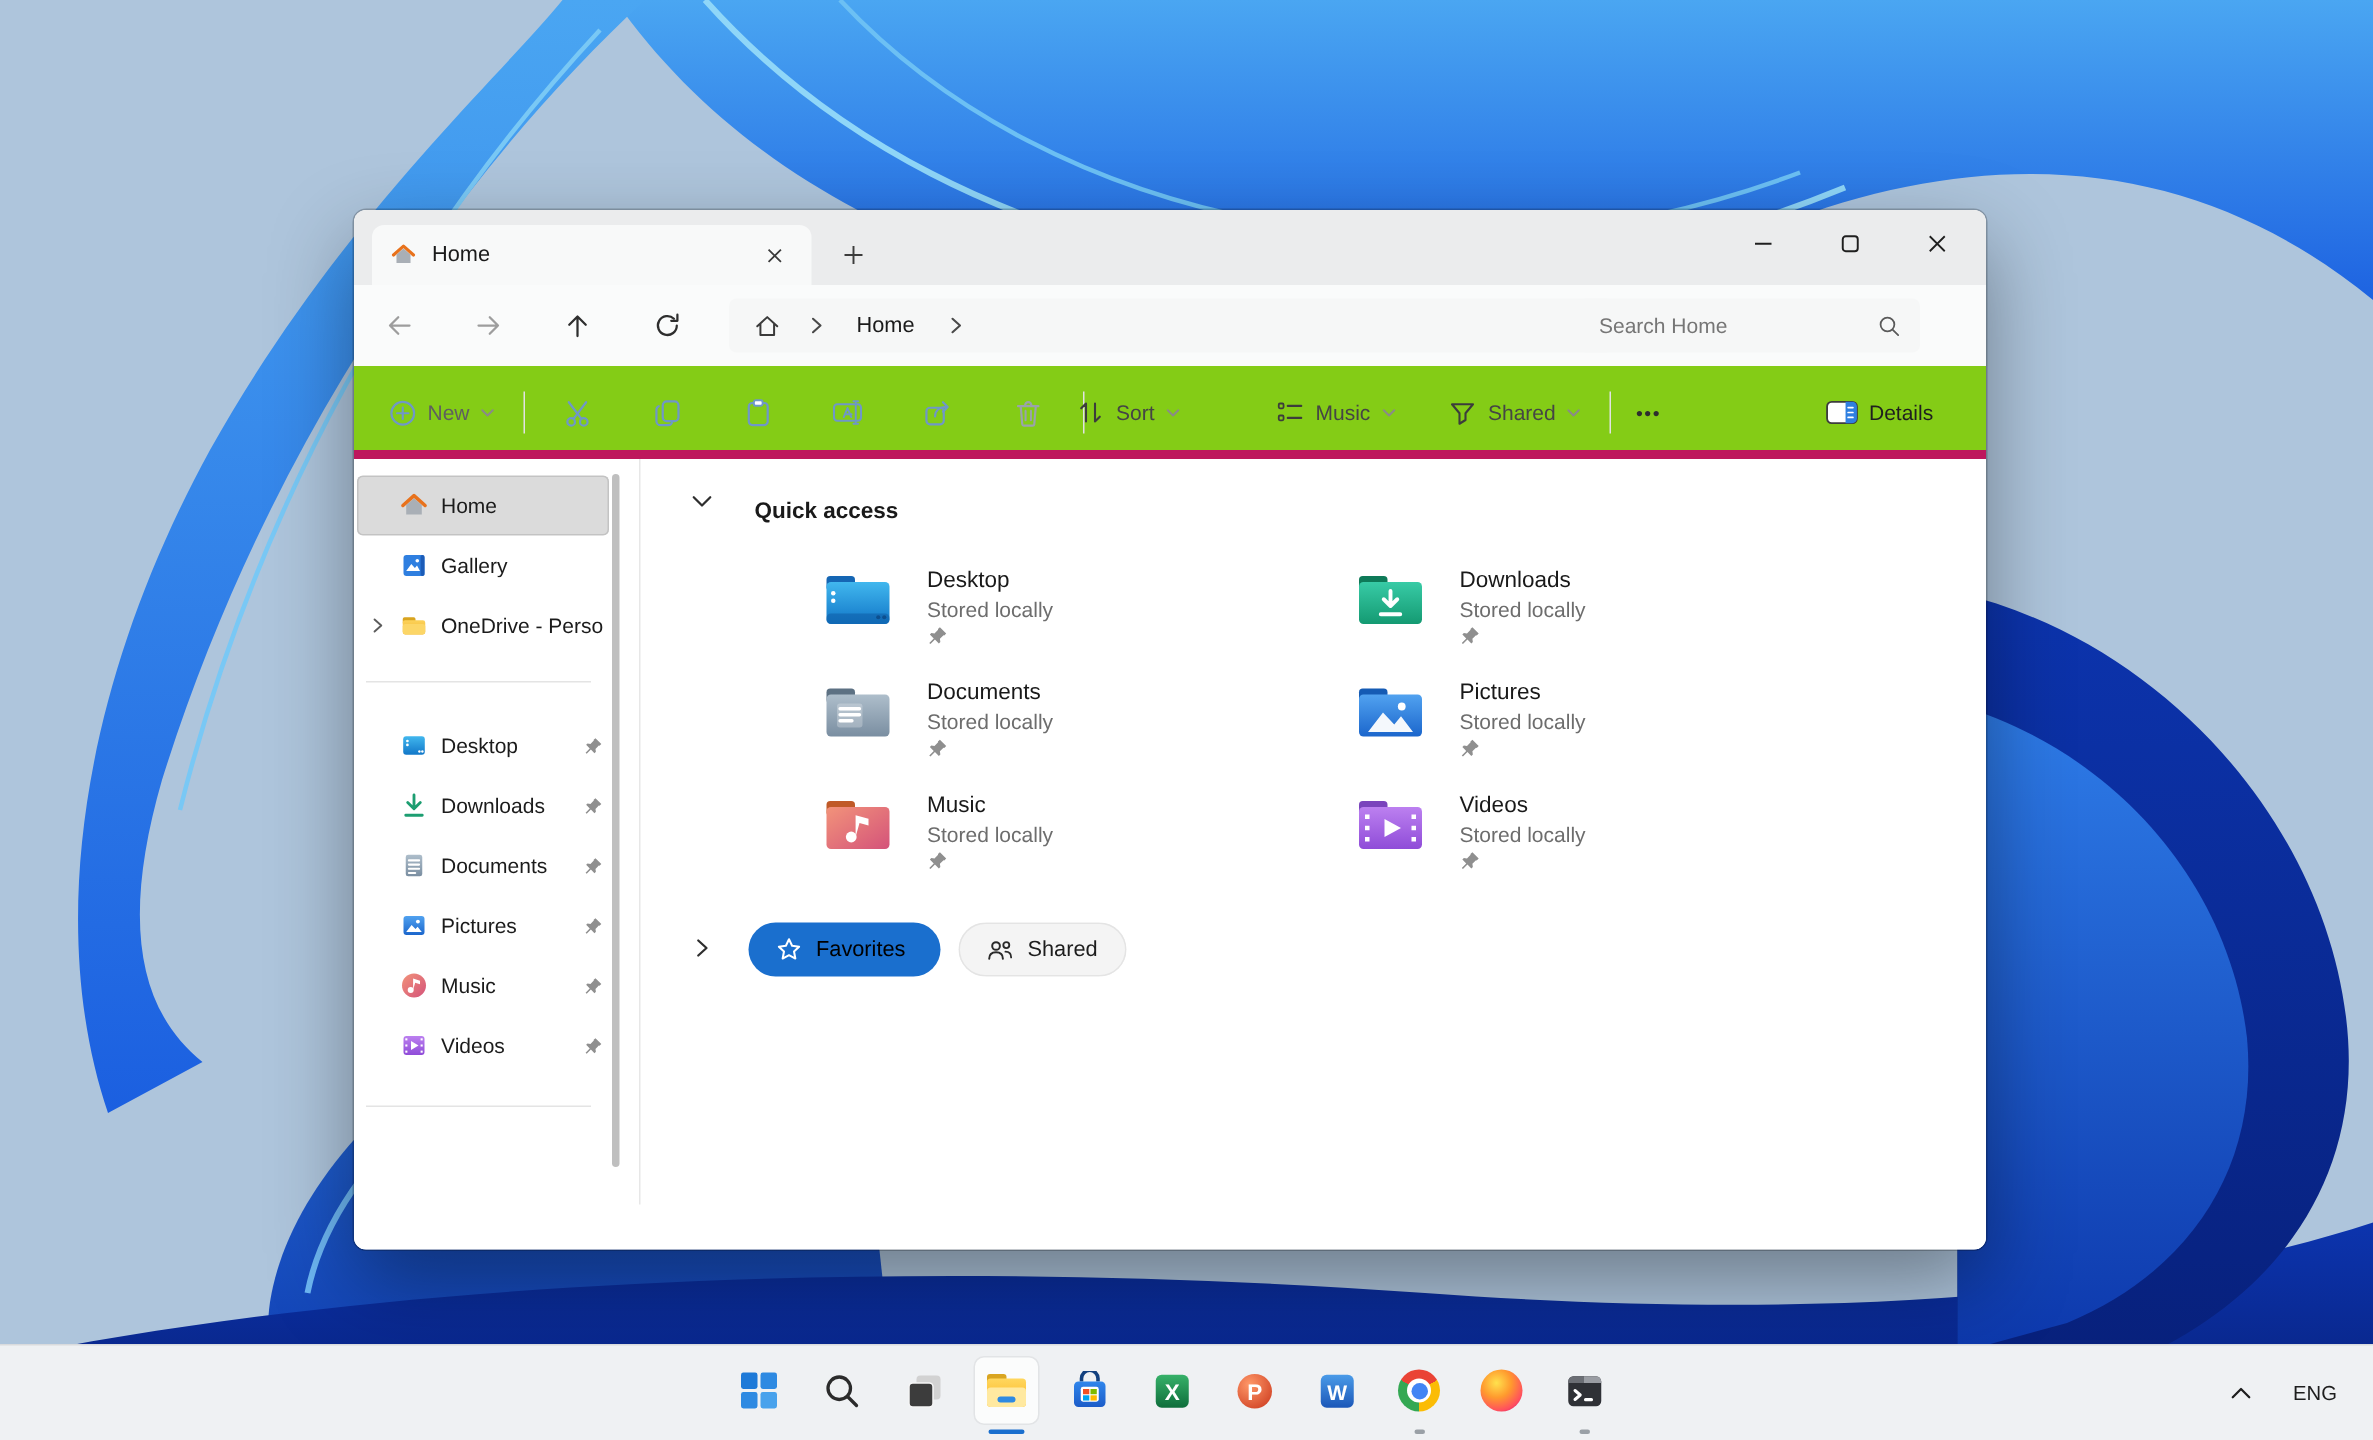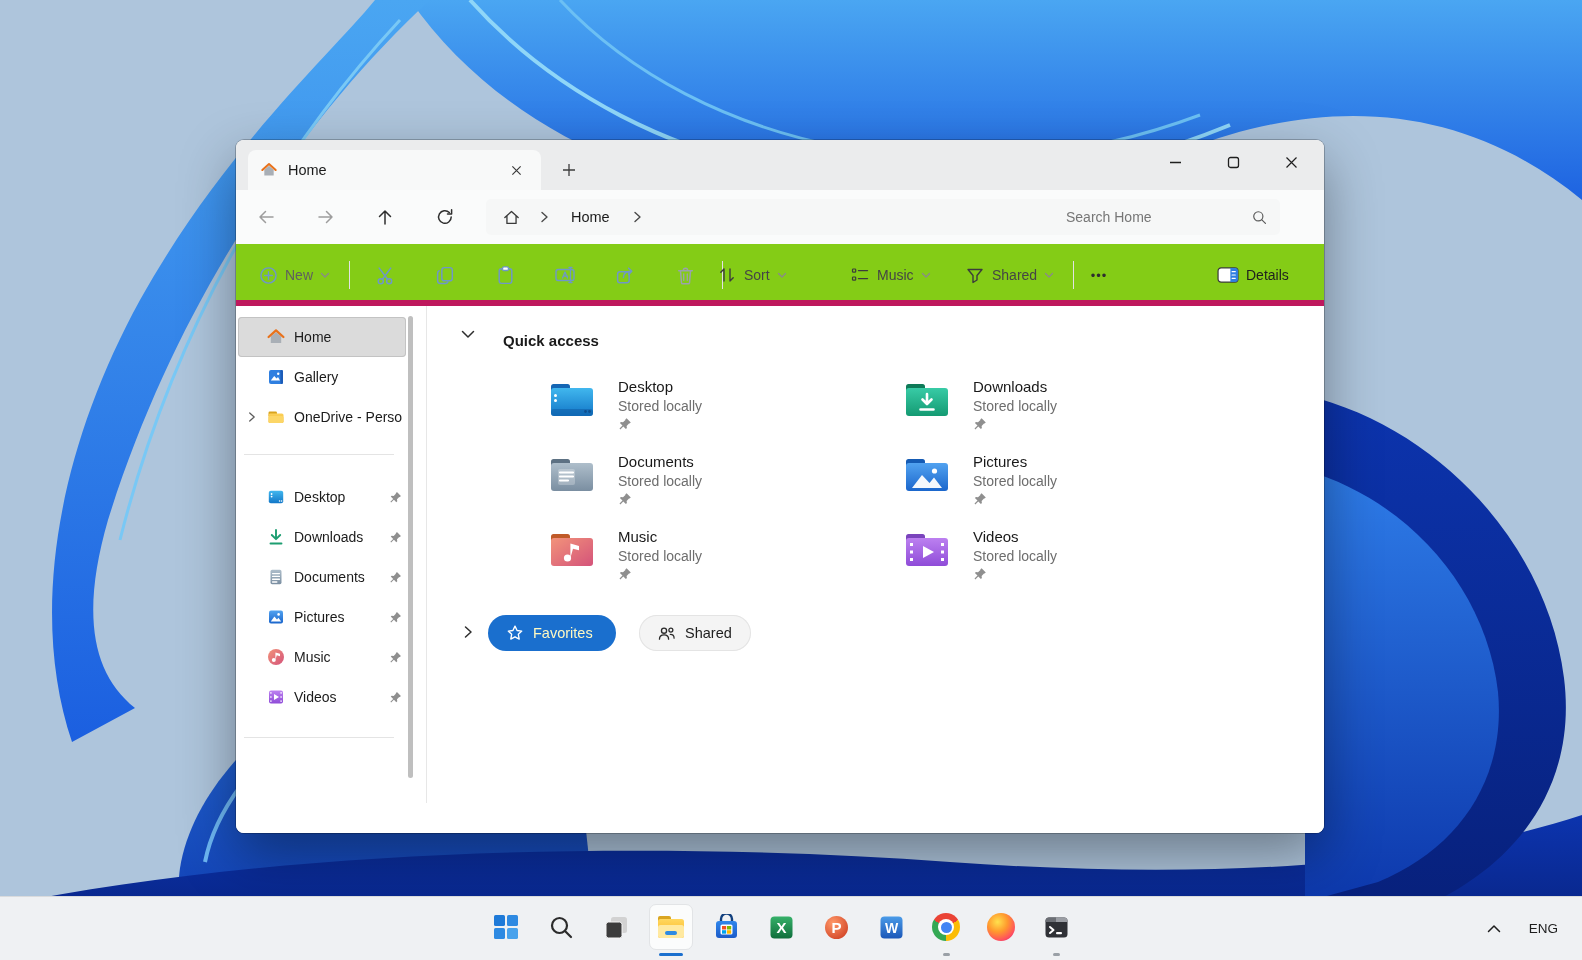--- a/index.html
+++ b/index.html
@@ -53,21 +53,21 @@
   #qa-head .chev{position:absolute;left:33px;top:4px;}
   #qa-head .title{position:absolute;left:75px;font-size:15px;font-weight:bold;color:#1a1a1a;white-space:nowrap;}
   .tile{position:absolute;width:330px;height:62px;display:flex;}
   .t-ico{width:48px;height:40px;margin-top:2px;flex:none;}
   .t-txt{margin-left:22px;}
   .t-name{font-size:15px;color:#191919;}
   .t-sub{font-size:14px;color:#6d6d6d;margin-top:3px;}
   .t-pin{display:block;margin-top:3px;}
   #fav-row{position:absolute;left:0;top:309px;height:36px;}
   .pill{position:absolute;top:0;height:36px;border-radius:18px;display:flex;align-items:center;gap:9px;padding:0 18px;box-sizing:border-box;}
-  #pill-fav{left:60px;width:128px;background:#1a6fce;color:#fef9c3;}
+  #pill-fav{left:71px;width:128px;background:#1a6fce;color:#000000;}
   #pill-shared{left:211px;width:112px;background:#f4f4f4;color:#1d1d1d;box-shadow:0 0 0 1px #e4e4e4 inset;}
   .pill .plbl{font-size:14.5px;}
   
   #taskbar{position:absolute;left:0;top:896px;width:100%;height:64px;background:#eff1f3;border-top:1px solid #d9dbdd;box-sizing:border-box;}
   .tk{position:absolute;top:8px;width:40px;height:44px;display:flex;align-items:center;justify-content:center;border-radius:6px;}
   #tk-exp-bg{position:absolute;left:649px;top:7px;width:44px;height:46px;background:#fbfcfc;border:1px solid #e2e4e6;border-radius:7px;box-sizing:border-box;}
   .tk-ind{position:absolute;top:56px;height:3px;border-radius:2px;}
   #tray{position:absolute;right:0;top:0;height:100%;display:flex;align-items:center;}
   #tray .lang{font-size:13.5px;color:#1e1e1e;margin:0 24px 0 22px;}
   svg{display:block;}

